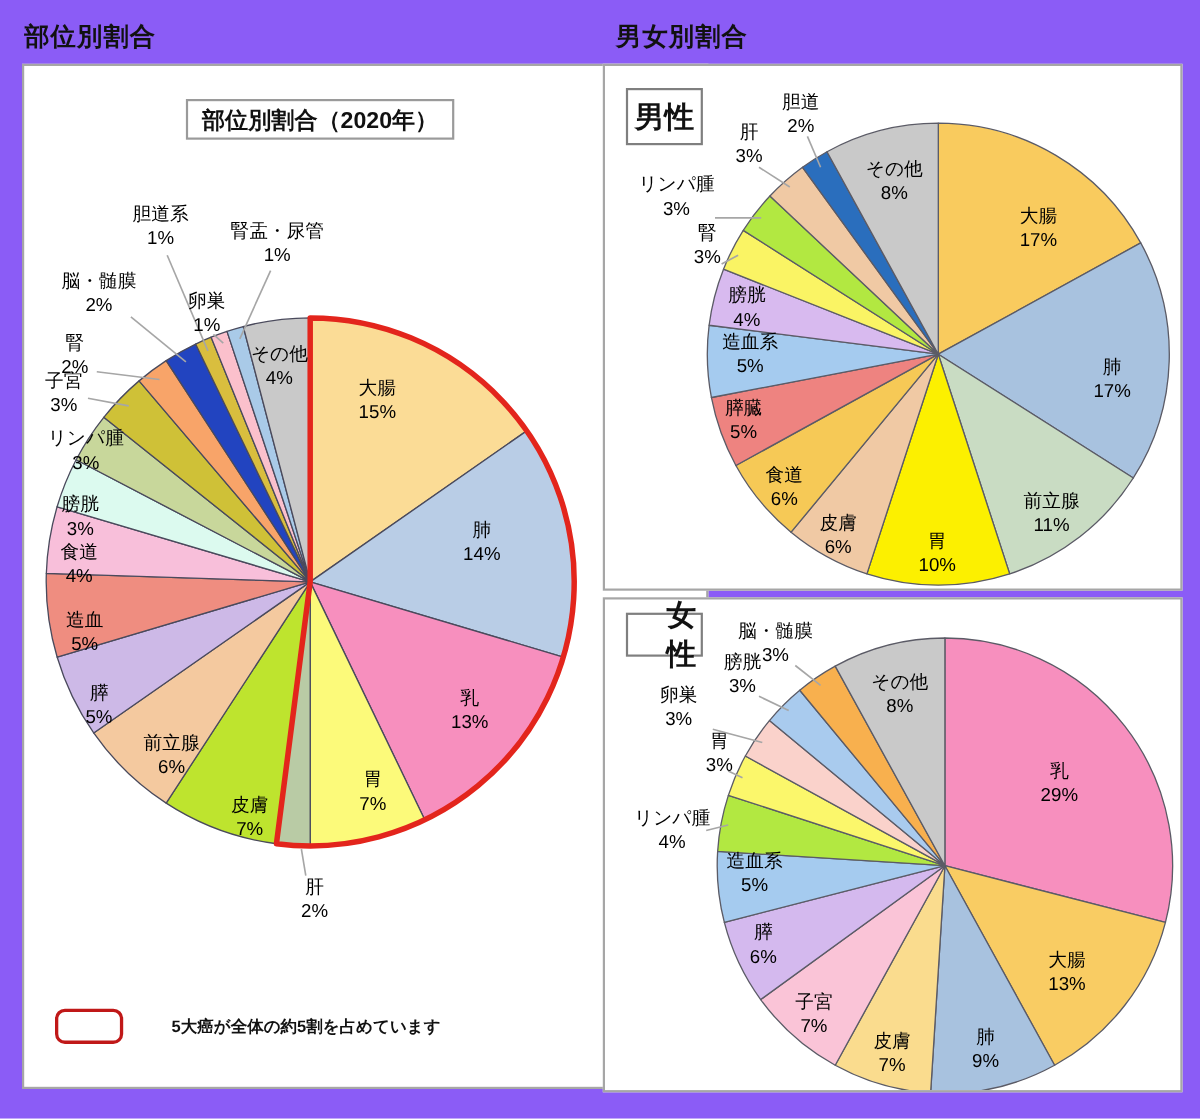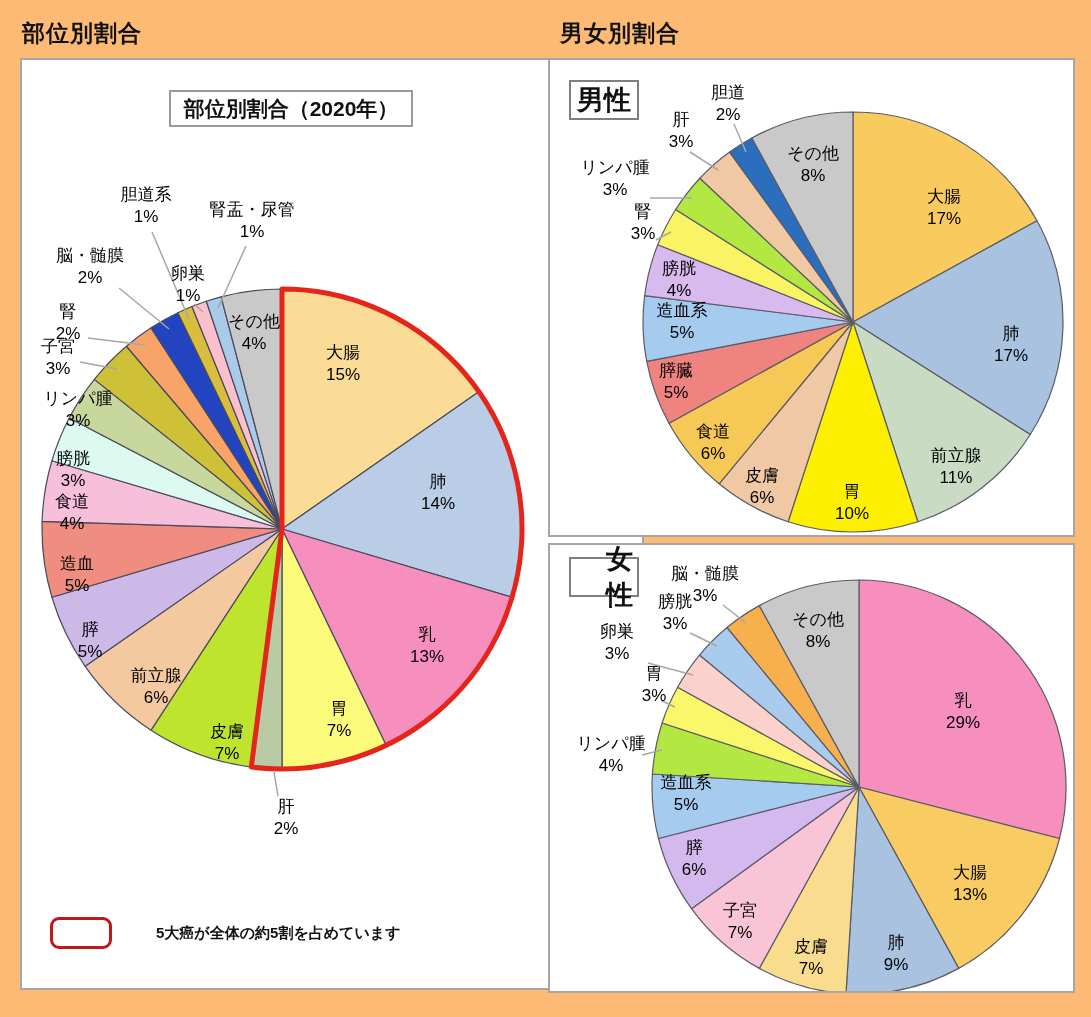--- a/index.html
+++ b/index.html
@@ -1,26 +1,26 @@
 <!DOCTYPE html>
 <html><head>
 <meta charset="utf-8">
 <style>
   html,body{margin:0;padding:0;background:#ffffff;}
   body{font-family:"Liberation Sans","DejaVu Sans",sans-serif;}
-  .canvas{position:relative;width:1091px;height:1017px;background:#fdba74;overflow:hidden;}
+  .canvas{position:relative;width:1091px;height:1017px;background:#8b5cf6;overflow:hidden;}
   .section-title{position:absolute;font-size:23px;font-weight:700;color:#111;letter-spacing:1px;}
   .panel{position:absolute;background:#ffffff;border:2px solid #a6a6a6;box-sizing:border-box;}
   .panel svg{position:absolute;left:0;top:0;}
   .chart-title-box{position:absolute;left:147px;top:30px;width:244px;height:37px;
     border:2px solid #9a9a9a;box-sizing:border-box;display:flex;align-items:center;justify-content:center;
     font-size:21px;font-weight:700;color:#111;background:#fff;z-index:3;}
   .sex-badge{position:absolute;border:2px solid #7f7f7f;box-sizing:border-box;background:#fff;
     display:flex;align-items:center;justify-content:center;font-size:27px;font-weight:700;color:#111;z-index:3;}
-  #male-badge{left:19px;top:20px;width:70px;height:40px;}
+  #male-badge{left:19px;top:20px;width:70px;height:52px;}
   #female-badge{left:19px;top:12px;width:70px;height:40px;padding-left:35px;}
   .legend-row{position:absolute;left:28px;top:856px;height:34px;display:flex;align-items:center;z-index:3;}
   .legend-swatch{width:56px;height:26px;border:3px solid #c01818;border-radius:9px;background:#fff;}
   .legend-text{margin-left:44px;font-size:15px;font-weight:600;color:#111;white-space:nowrap;}
   .slice-label{font-size:17px;fill:#000000;}
   .leader{fill:none;stroke:#a6a6a6;stroke-width:1.5;}
 </style>
 </head>
 <body>
 

